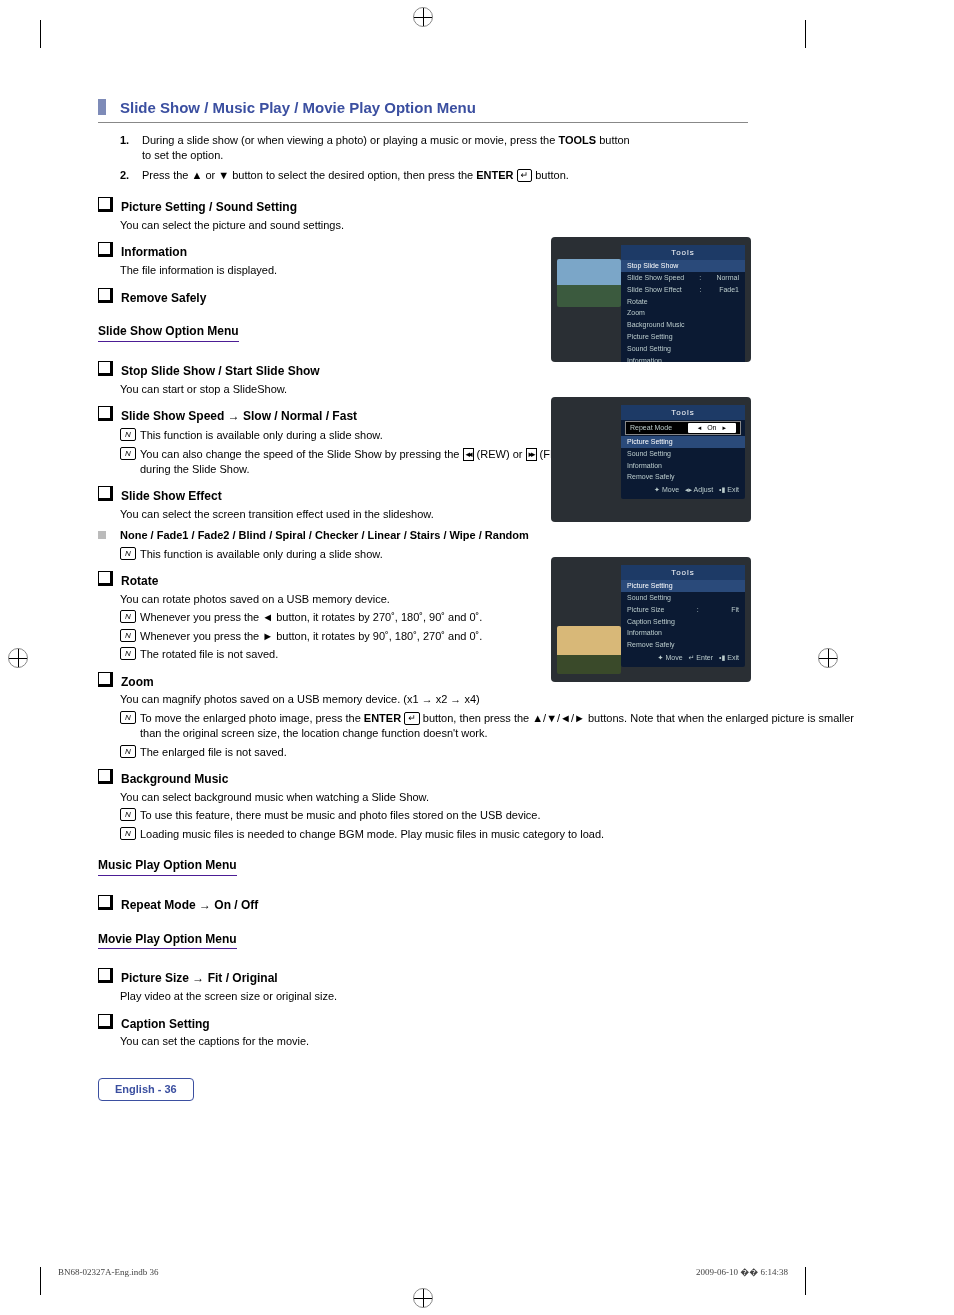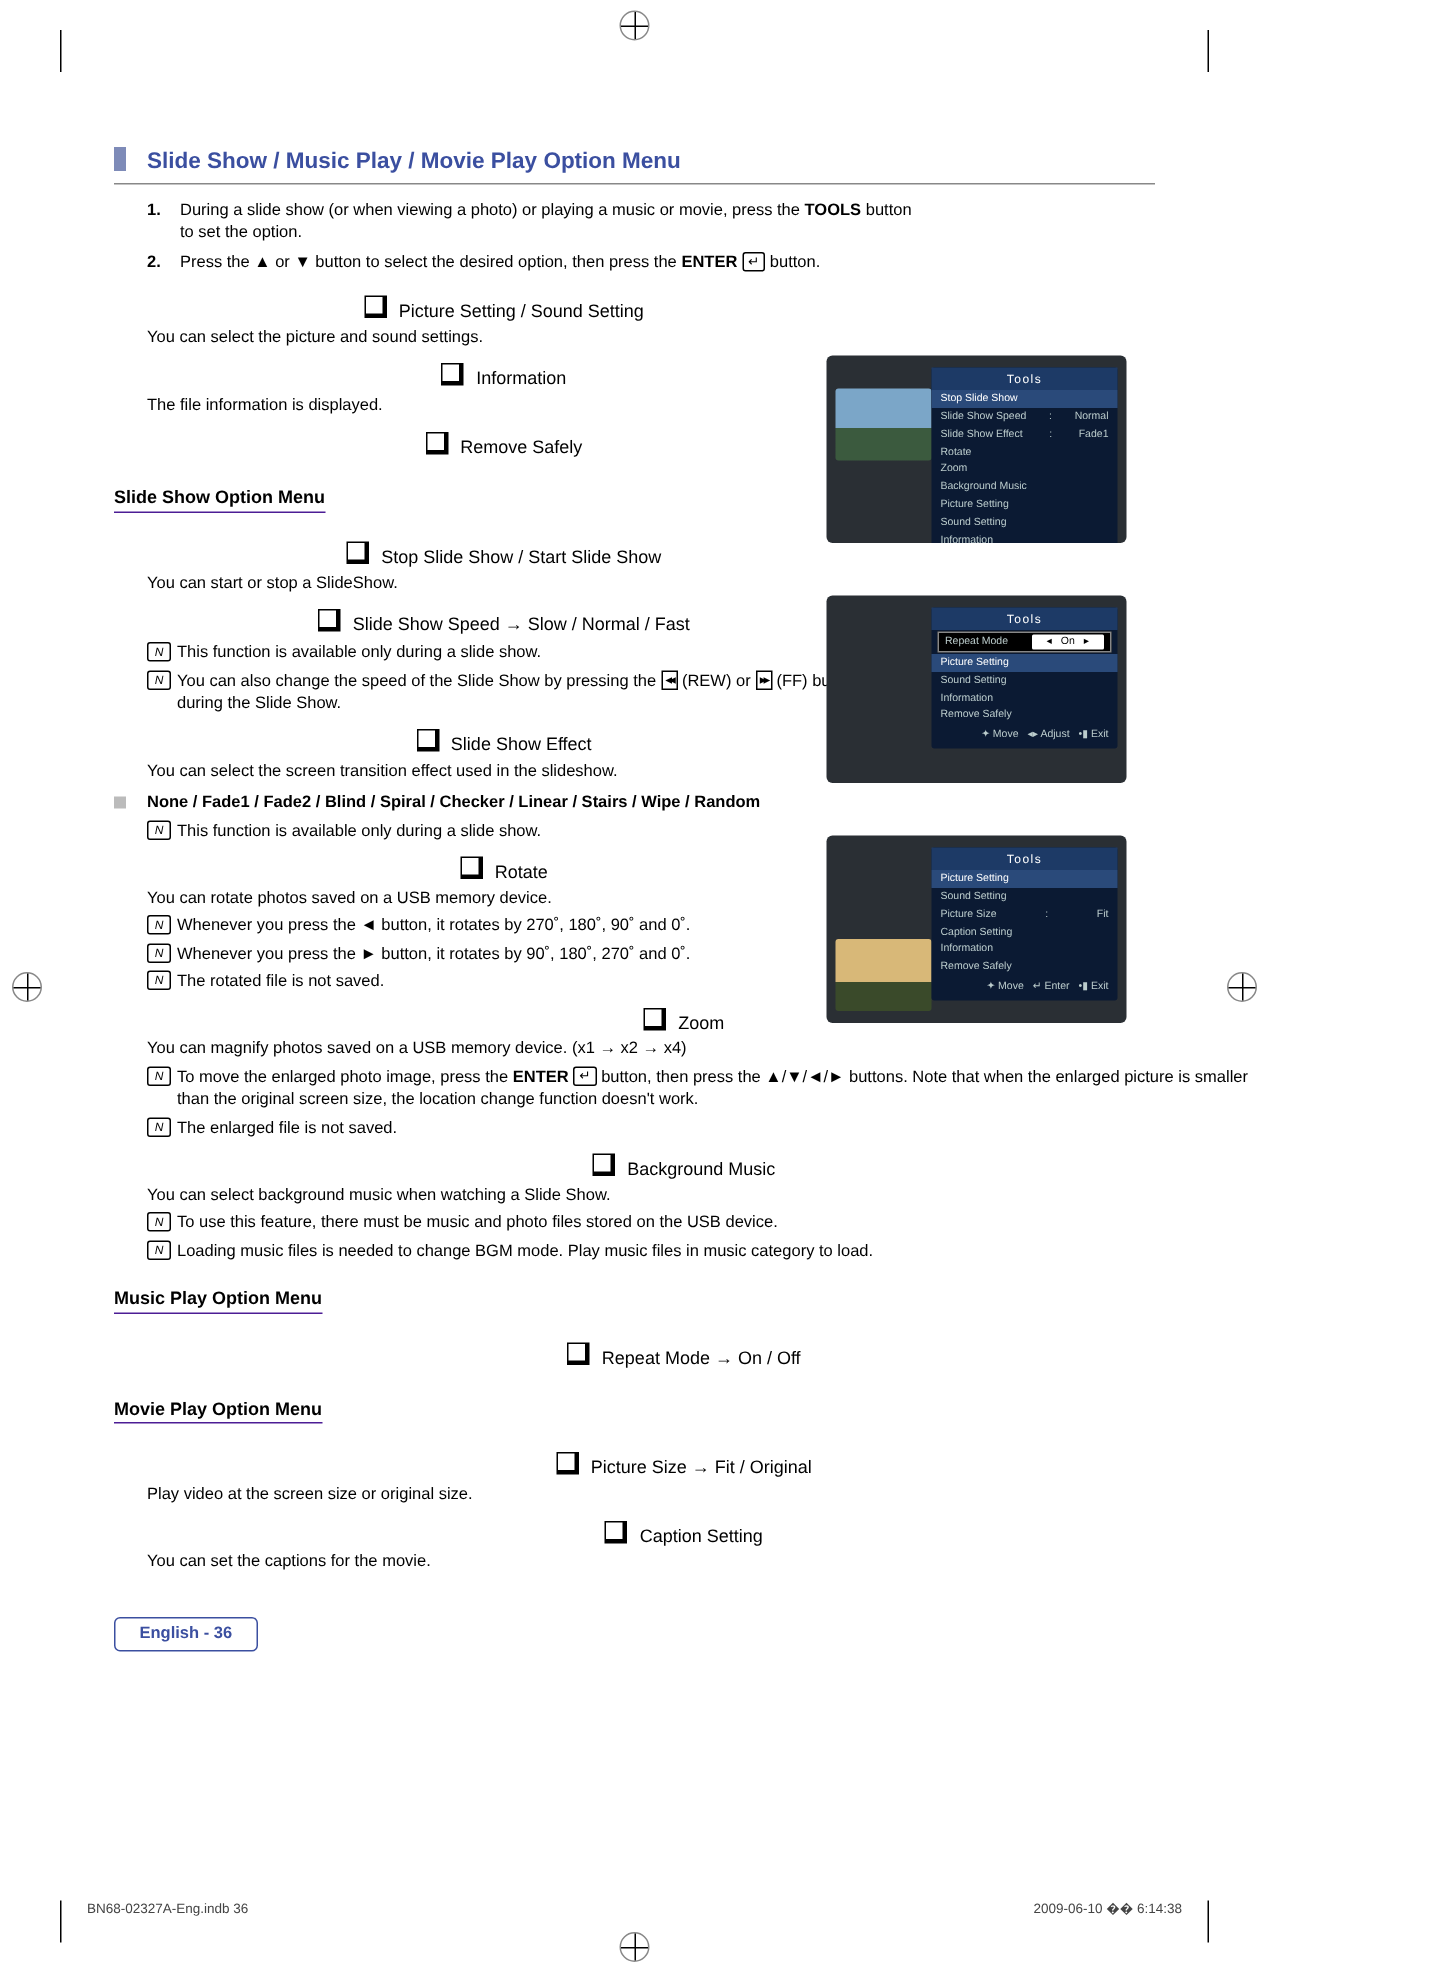--- a/index.html
+++ b/index.html
@@ -1,16 +1,16 @@
 <!DOCTYPE html>
 <html><head>
 <meta charset="utf-8">
 <style>
 body { margin:0; padding:0; font-family:Arial,Helvetica,sans-serif; color:#000; background:#fff; font-size:11px; line-height:1.4; }
-.page { width:846px; height:1315px; position:relative; box-sizing:border-box; padding:40px 28px; }
+.page { width:846px; height:1315px; position:relative; box-sizing:border-box; padding:40px 50px; }
 .crop-tl,.crop-tr,.crop-bl,.crop-br,.crop-t,.crop-l,.crop-r,.crop-b { position:absolute; }
 .crop-t { top:7px; left:50%; transform:translateX(-50%); width:18px; height:18px; border:1px solid #888; border-radius:50%; }
 .crop-t::before,.crop-t::after{content:"";position:absolute;background:#000;}
 .crop-t::before{width:100%;height:1px;top:50%;left:0;}
 .crop-t::after{width:1px;height:100%;left:50%;top:0;}
 .crop-b { bottom:7px; left:50%; transform:translateX(-50%); width:18px; height:18px; border:1px solid #888; border-radius:50%; }
 .crop-b::before,.crop-b::after{content:"";position:absolute;background:#000;}
 .crop-b::before{width:100%;height:1px;top:50%;left:0;}
 .crop-b::after{width:1px;height:100%;left:50%;top:0;}
 .crop-l { left:8px; top:50%; transform:translateY(-50%); width:18px; height:18px; border:1px solid #888; border-radius:50%; }
@@ -26,21 +26,21 @@
 .tick-bl{position:absolute;bottom:20px;left:40px;width:0;height:28px;border-left:1px solid #000;}
 .tick-br{position:absolute;bottom:20px;right:40px;width:0;height:28px;border-left:1px solid #000;}
 .content { margin:55px 48px 0 48px; }
 .h1-wrap { border-bottom:1px solid #888; margin-bottom:10px; }
 .h1 { display:inline-block; font-size:15px; font-weight:bold; color:#3b4fa0; padding:2px 0 4px 0; }
 .h1-bar { display:inline-block; width:8px; height:16px; background:#7e8bb8; margin-right:14px; vertical-align:-2px; }
 .ol { margin:0 0 14px 22px; padding:0; }
 .ol li { margin-bottom:4px; list-style:none; position:relative; padding-left:22px; }
 .ol li .num { position:absolute; left:0; font-weight:bold; }
 .sq { display:inline-block; width:11px; height:11px; border:1.3px solid #000; border-right-width:3px; border-bottom-width:3px; margin-right:8px; vertical-align:-1px; }
-.sub-h { font-weight:normal; font-size:12px; margin:9px 0 2px 0;text-align:center; }
+.sub-h { font-weight:bold; font-size:12px; margin:9px 0 2px 0; }
 .desc { margin-left:22px; margin-bottom:0; }
 .under-h { border-bottom:1px solid #4c1d95; display:inline-block; font-weight:bold; font-size:12px; margin:15px 0 10px 0; padding-bottom:1px; }
 .note { margin-left:22px; position:relative; padding-left:20px; margin-top:3px; }
 .note .ico { position:absolute; left:0; top:0; width:14px; height:11px; border:1px solid #000; border-radius:2px; font-size:8px; text-align:center; line-height:11px; font-style:italic; }
 .block-bullet { position:relative; padding-left:22px; margin-top:6px; }
 .block-bullet::before { content:""; position:absolute; left:0; top:3px; width:8px; height:8px; background:#bbb; }
 .rew { display:inline-block; border:1px solid #000; padding:0 2px; font-size:9px; line-height:11px; vertical-align:1px; letter-spacing:-2px; }
 .enter-ico { display:inline-block; border:1px solid #000; border-radius:2px; padding:0 3px; font-size:9px; line-height:11px; vertical-align:1px; }
 .left-col { width:520px; }
 .figs { position:absolute; right:95px; top:237px; width:200px; }
@@ -50,21 +50,21 @@
 .tools-panel { position:absolute; right:6px; top:8px; width:124px; background:#0b1a33; border-radius:2px; padding-bottom:4px; }
 .tools-title { background:#1d3a66; color:#fff; text-align:center; font-size:8px; padding:2px 0; letter-spacing:1px; }
 .tools-row { padding:1px 6px; color:#bcc; font-size:7px; display:flex; justify-content:space-between; }
 .tools-row.hl { background:#2a4a7a; color:#fff; }
 .tools-row.box { background:#000; border:1px solid #888; margin:1px 4px; padding:1px 4px; }
 .tools-footer { text-align:right; padding:2px 6px 0 6px; color:#bcc; font-size:7px; }
 .tools-footer span{margin-left:6px;}
 .on-pill { background:#fff; color:#000; padding:0 10px; border-radius:1px; font-size:7px; display:inline-flex; align-items:center; gap:6px;}
 .footer { text-align:left; margin-top:28px; }
 .footer-box { display:inline-block; border:1px solid #3b4fa0; border-radius:4px; padding:3px 16px; color:#3b4fa0; font-weight:bold; font-size:11px; }
-.bottom-line { position:absolute; bottom:36px; left:58px; right:58px; font-size:9px; color:#444; display:flex; justify-content:space-between; }
+.bottom-line { position:absolute; bottom:36px; left:58px; right:58px; font-size:9px; color:#444; display:flex; justify-content:space-between;font-family:Liberation Serif, serif; }
 strong{font-weight:bold;}
 </style>
 </head>
 <body>
 <div class="page">
 <div class="crop-t"></div>
 <div class="crop-b"></div>
 <div class="crop-l"></div>
 <div class="crop-r"></div>
 <div class="tick-tl"></div>

